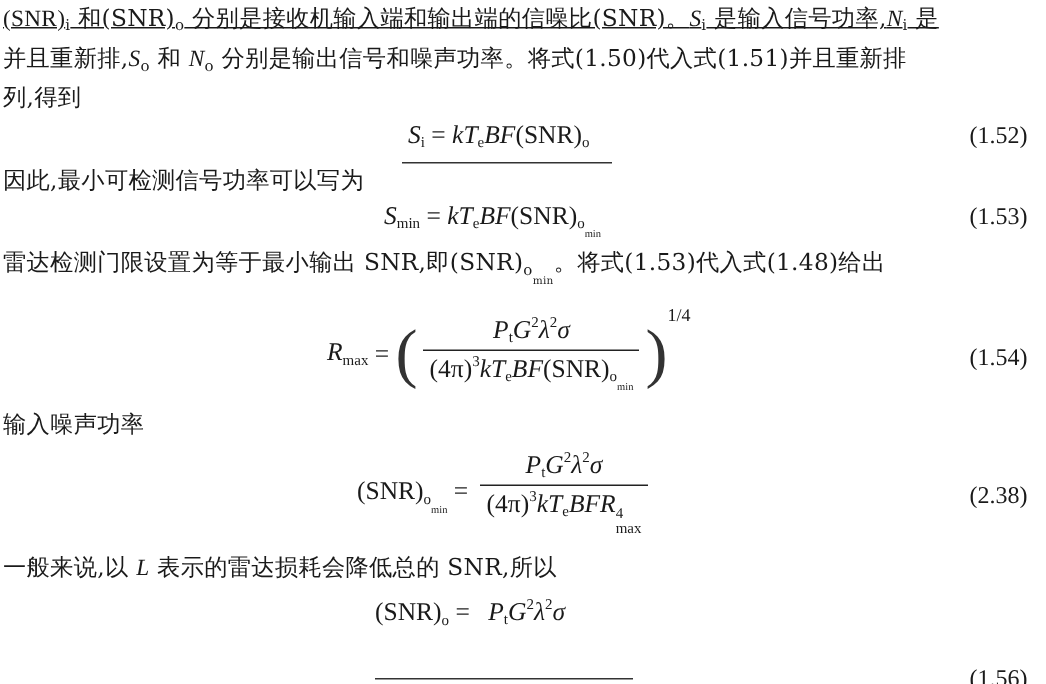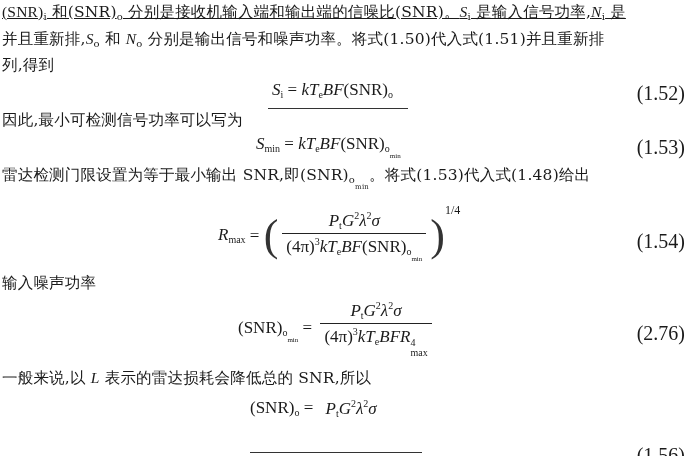--- a/index.html
+++ b/index.html
@@ -4,21 +4,21 @@
 <style>
   html, body { margin:0; padding:0; background:#ffffff; }
   body { width:697px; height:456px; position:relative; overflow:hidden;
          font-family:"DejaVu Serif","Liberation Serif",serif; color:#1a1a1a; }
   .line { position:absolute; left:2px; font-size:15.5px; white-space:nowrap; letter-spacing:0.2px; }
   .it { font-style:italic; font-family:"Liberation Serif",serif; }
   .rm { font-family:"Liberation Serif",serif; }
   sub { font-size:10px; vertical-align:-3px; }
   sup { font-size:10px; vertical-align:7px; }
   .eq { position:absolute; font-family:"Liberation Serif",serif; font-size:17px; white-space:nowrap; }
-  .eqno { position:absolute; right:12px; font-family:"Liberation Serif",serif; font-size:20px; }
+  .eqno { position:absolute; right:12px; font-family:"Liberation Serif",serif; font-size:16px; }
   .frac { display:inline-flex; flex-direction:column; align-items:center; vertical-align:middle; margin:0 4px; }
   .frac .num { padding:0 4px 2px; }
   .frac .den { border-top:1px solid #222; padding:2px 4px 0; }
   .paren { font-size:44px; font-weight:100; vertical-align:middle; line-height:1; color:#333; }
   .smin { font-size:7px; vertical-align:-6px; }
   .underline { position:absolute; height:0; border-bottom:1.5px solid #333; }
 </style>
 </head>
 <body>
 
@@ -69,21 +69,21 @@
   <span>(SNR)</span><sub><span>o</span><span class="smin">min</span></sub>
   <span>=</span>
   <span class="frac">
     <span class="num"><span class="it">P</span><sub>t</sub><span class="it">G</span><sup>2</sup><span class="it">λ</span><sup>2</sup><span class="it">σ</span></span>
     <span class="den"><span>(4π)</span><sup>3</sup><span class="it">kT</span><sub>e</sub><span class="it">BF</span><span class="it">R</span><span style="display:inline-flex; flex-direction:column; vertical-align:-4px; font-size:10px; line-height:10px;">
           <span>4</span>
           <span>max</span>
         </span></span>
   </span>
 </div>
-<div class="eqno" style="top:322px;">(2.76)</div>
+<div class="eqno" style="top:322px;">(2.38)</div>
 
 <div class="line" style="top:368px;">
   <span>一般来说,以 </span><span class="it">L</span><span> 表示的雷达损耗会降低总的 SNR,所以</span>
 </div>
 
 <div class="eq" style="left:250px; top:398px;">
   <span>(SNR)</span><sub>o</sub>
   <span>=</span>
   <span class="frac">
     <span class="num"><span class="it">P</span><sub>t</sub><span class="it">G</span><sup>2</sup><span class="it">λ</span><sup>2</sup><span class="it">σ</span></span>

